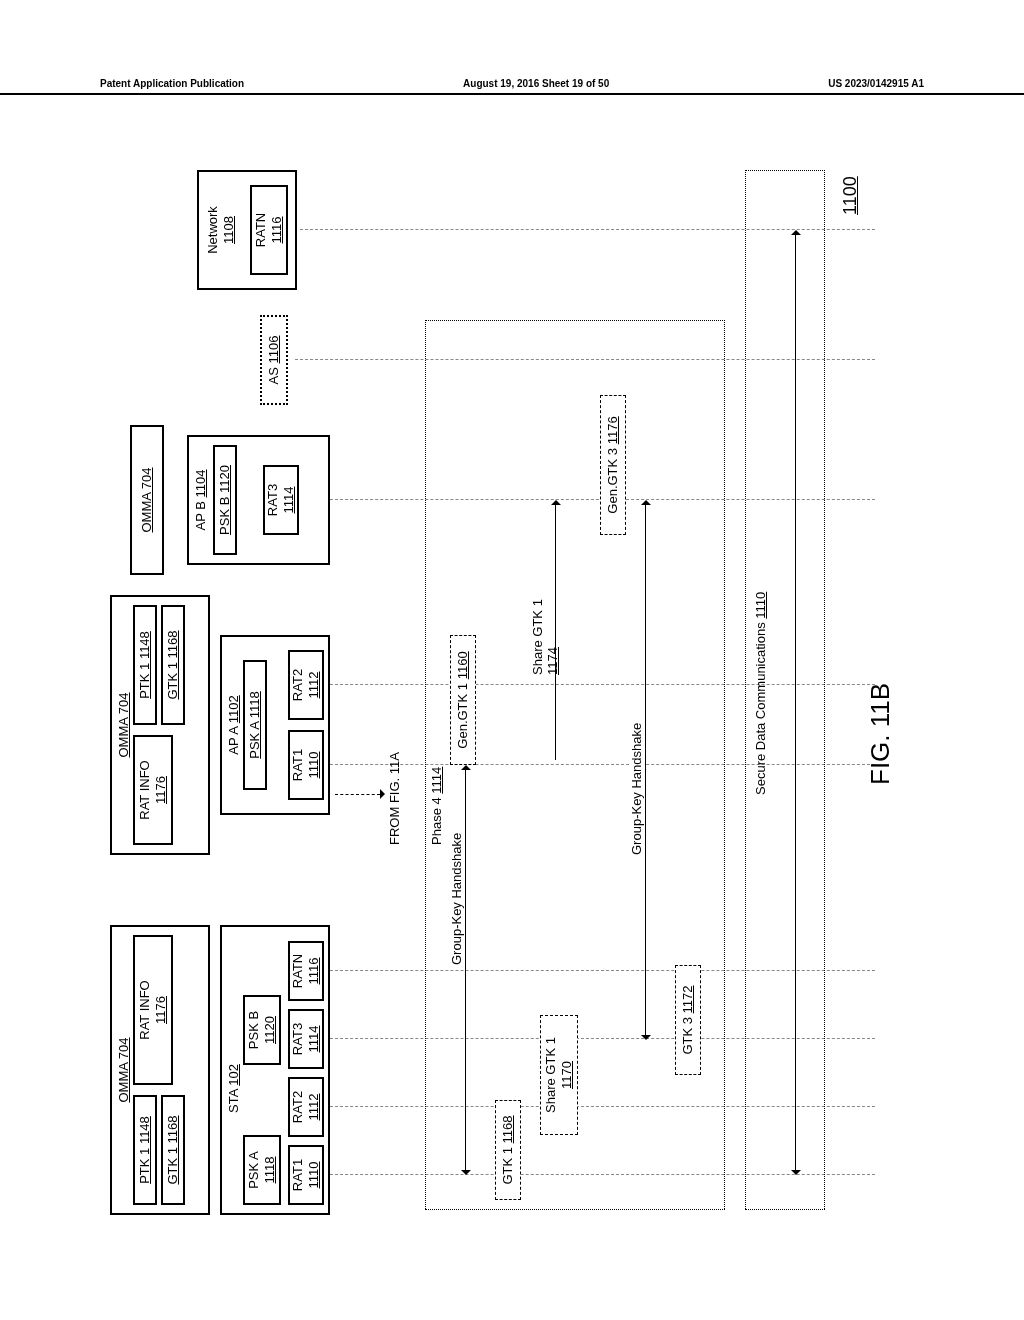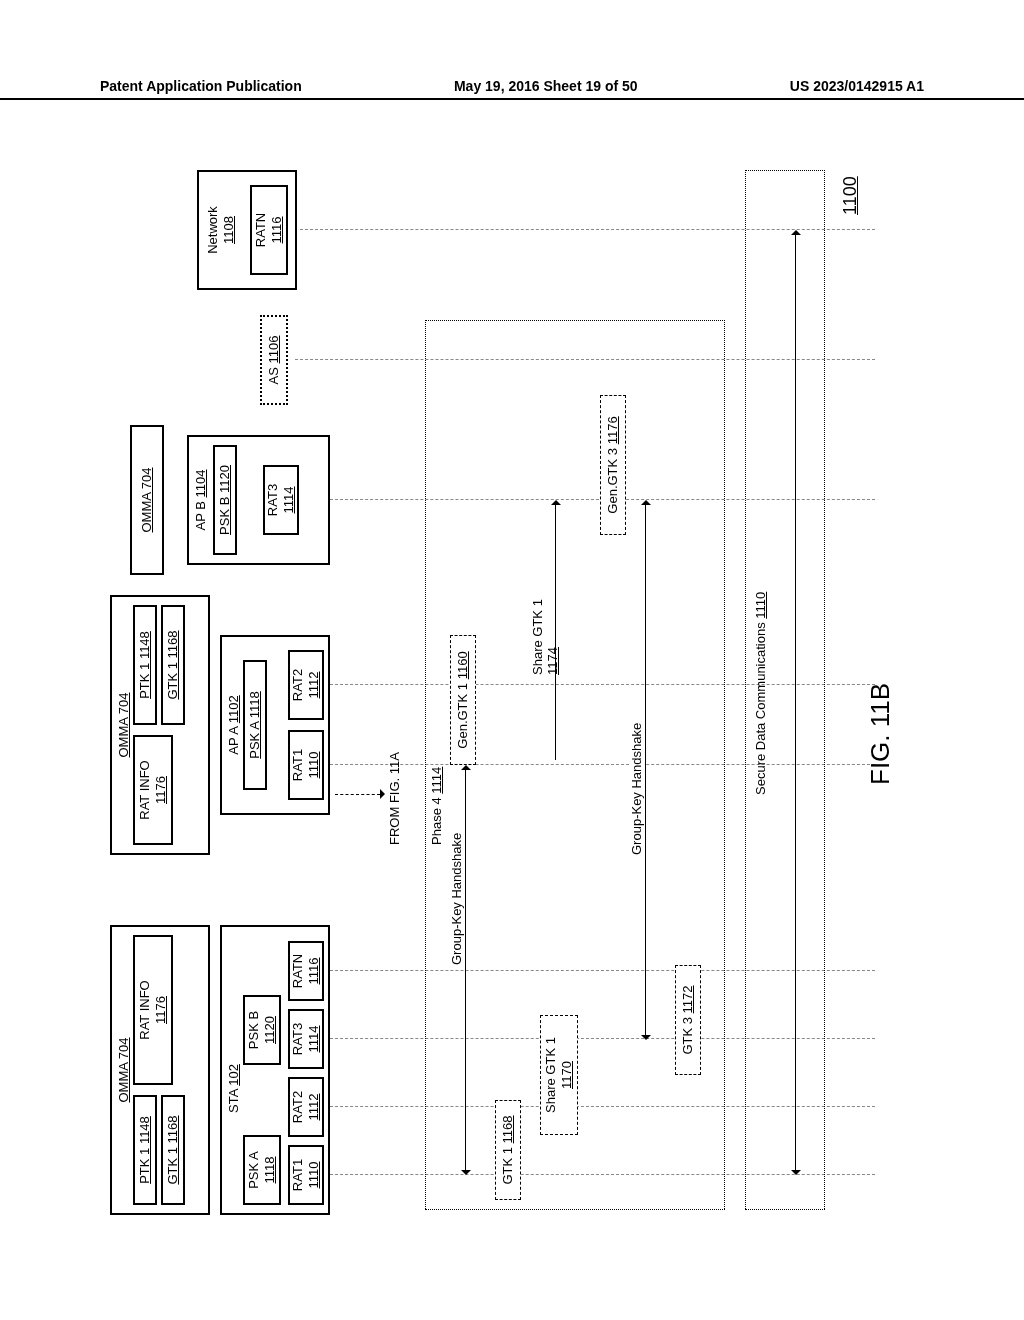--- a/index.html
+++ b/index.html
@@ -10,21 +10,21 @@
     height: 1320px;
     font-family: Arial, Helvetica, sans-serif;
     background: #fff;
     position: relative;
   }
   .page-header {
     position: absolute;
     top: 78px;
     left: 0;
     width: 100%;
-    font-size: 14px;
+    font-size: 10px;
     font-weight: bold;
     border-bottom: 2px solid #000;
     padding: 0 100px 4px 100px;
     display: flex;
     justify-content: space-between;
   }
   .figure-area {
     position: absolute;
     top: 155px;
     left: 105px;
@@ -102,21 +102,21 @@
     position: absolute;
     font-size: 18px;
     text-decoration: underline;
   }
 </style>
 </head>
 <body>
 
 <div class="page-header">
   <span>Patent Application Publication</span>
-  <span>May 19, 2016  Sheet 19 of 50</span>
+  <span>August 19, 2016  Sheet 19 of 50</span>
   <span>US 2023/0142915 A1</span>
 </div>
 
 <div class="figure-area">
 <div class="landscape">
 
   <div class="box" style="left:10px; top:5px; width:290px; height:100px; justify-content:flex-start; padding-top:4px;">
     <span class="u">OMMA 704</span>
   </div>
   <div class="box" style="left:20px; top:28px; width:110px; height:24px;">

